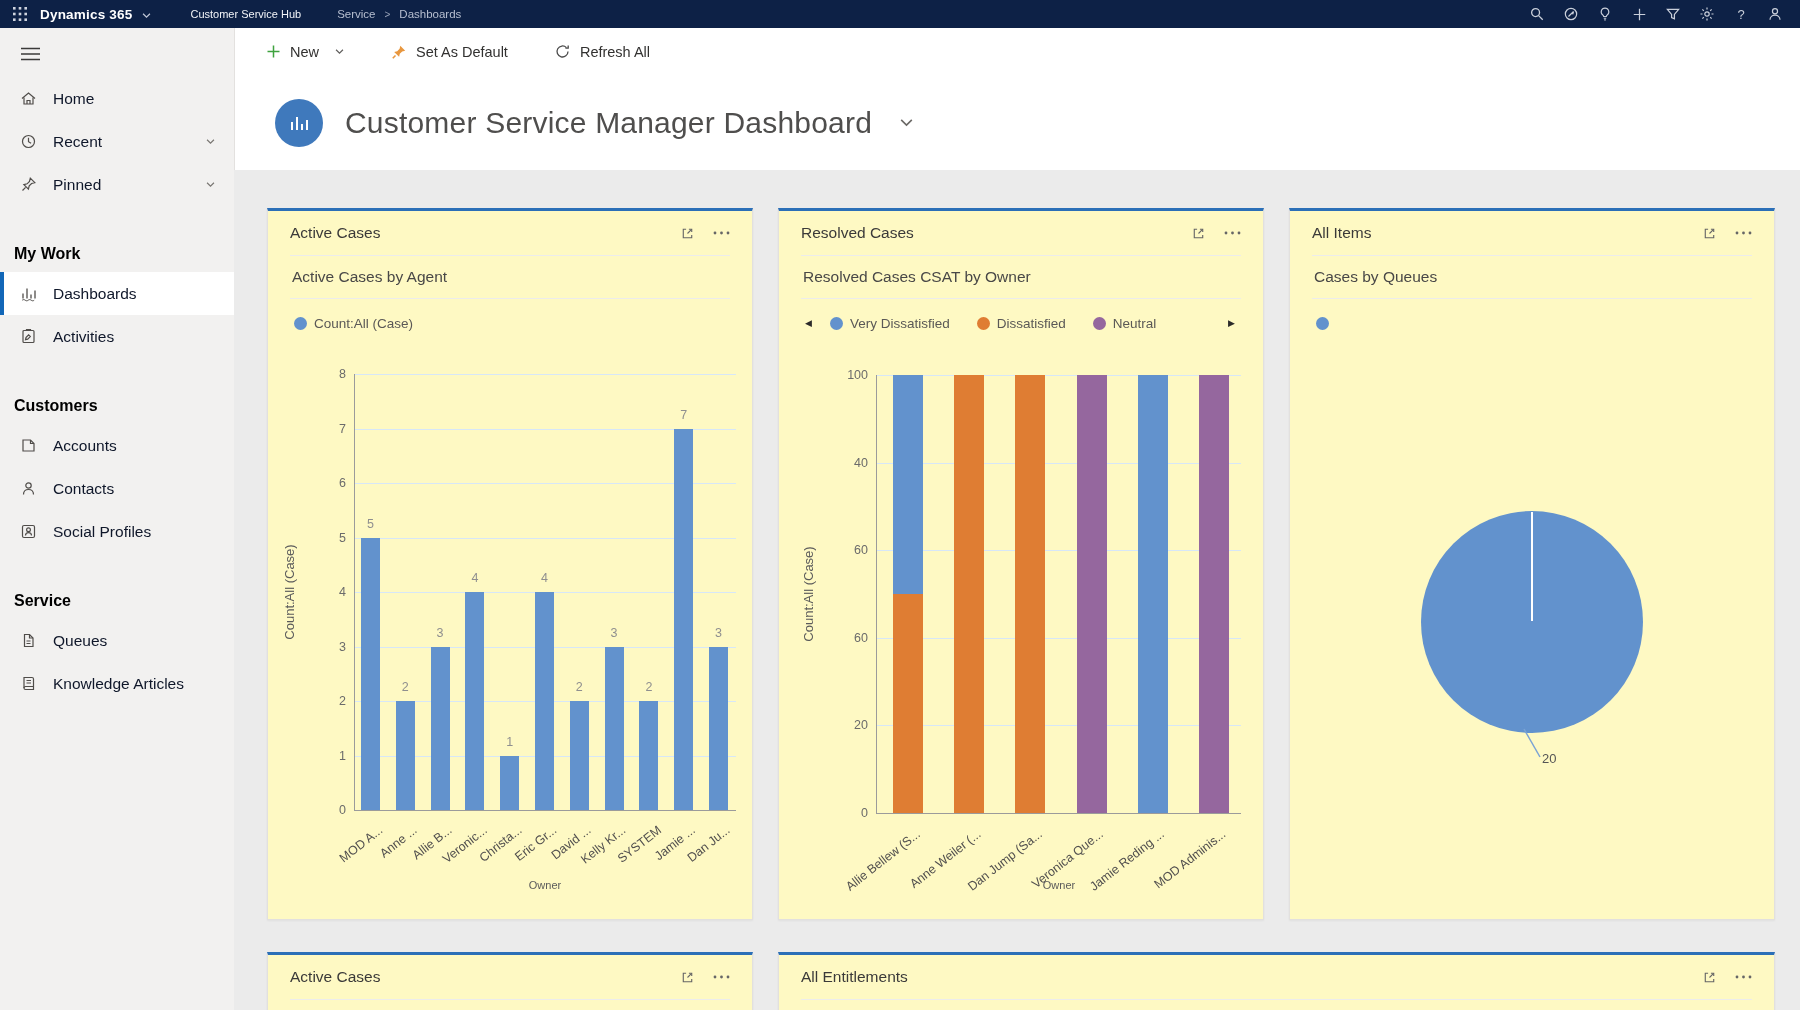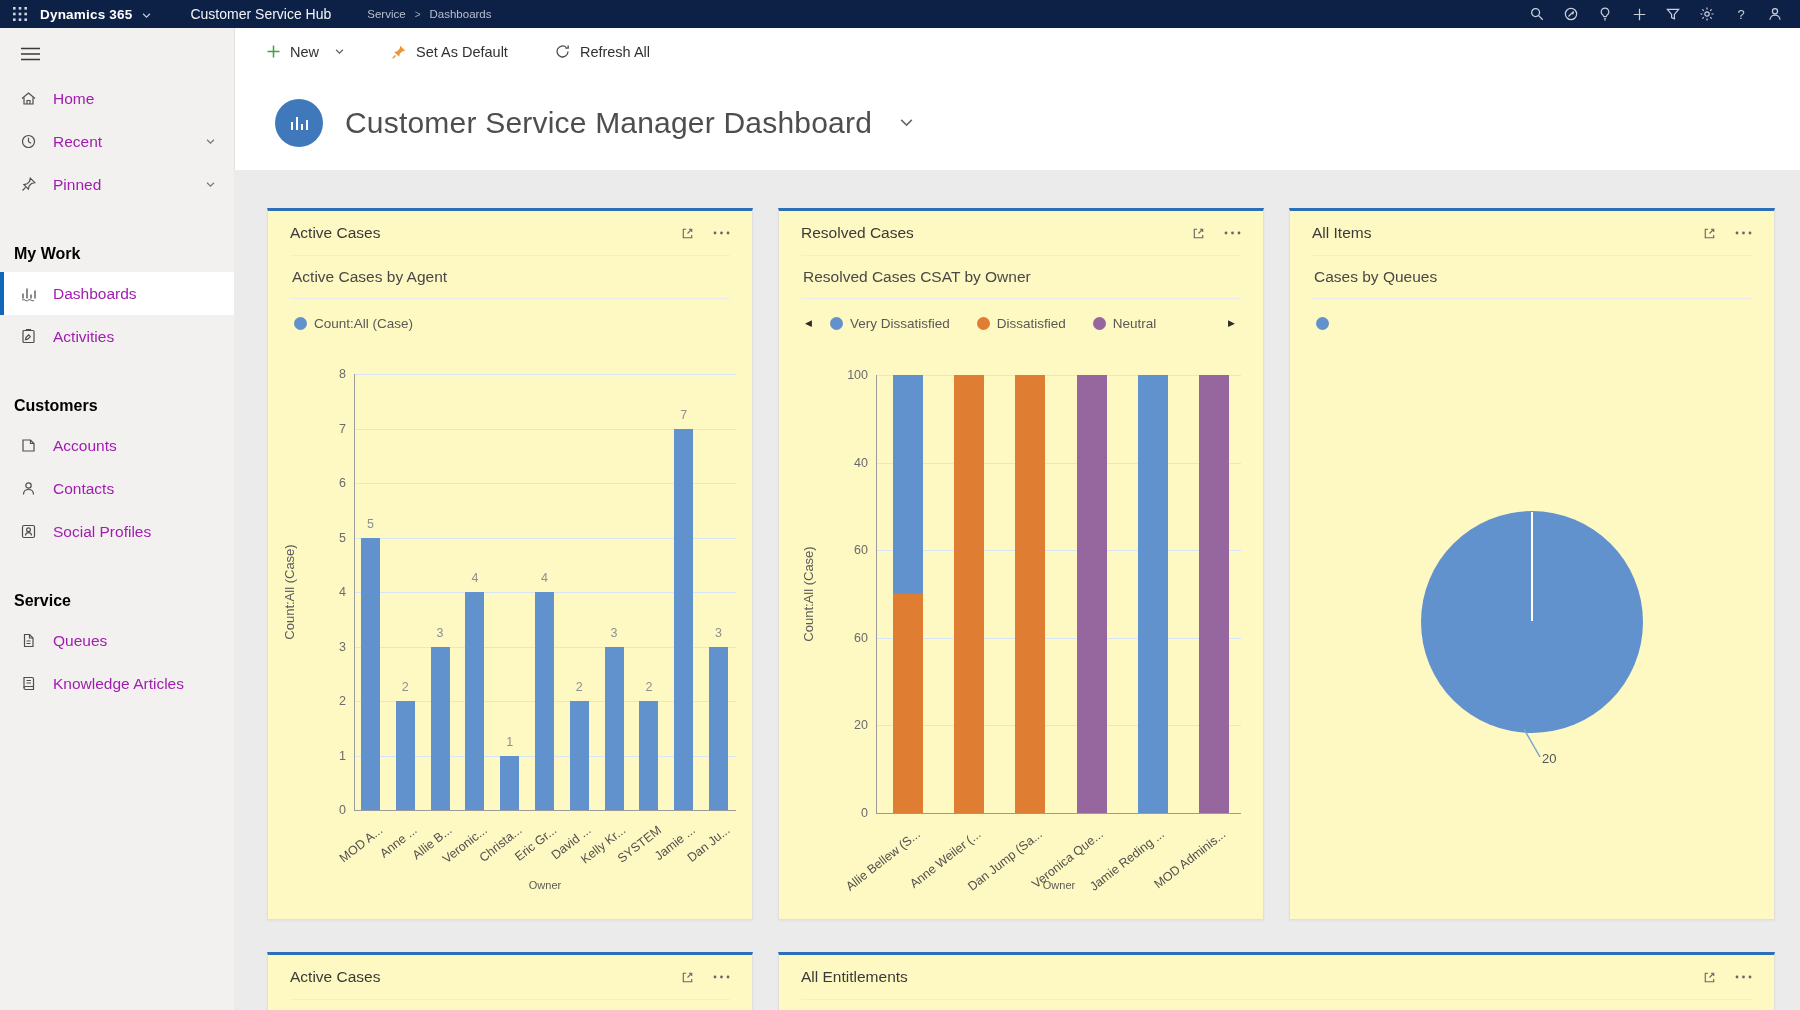--- a/index.html
+++ b/index.html
@@ -4,32 +4,32 @@
 <style>
   html,body{margin:0;padding:0;background:#d9d9d9;}
   .screen{position:relative;width:1800px;height:1010px;overflow:hidden;background:#ebebeb;
     font-family:"Liberation Sans","DejaVu Sans",sans-serif;-webkit-font-smoothing:antialiased;}
   
   .topbar{position:absolute;left:0;top:0;width:1800px;height:28px;background:#0d2146;color:#fff;
     display:flex;align-items:center;z-index:9;}
   .tb-waffle{width:40px;display:flex;justify-content:center;cursor:pointer;}
   .tb-app{font-size:13.5px;font-weight:bold;letter-spacing:.2px;cursor:pointer;}
   .tb-chev{margin:2px 0 0 9px;color:#c2c9d8;display:flex;cursor:pointer;}
-  .tb-hub{margin-left:38px;font-size:14px;color:#f2f4f8;cursor:pointer;}
+  .tb-hub{margin-left:38px;font-size:11px;color:#f2f4f8;cursor:pointer;}
   .tb-crumb{margin-left:36px;font-size:11.5px;color:#b7bfd0;display:flex;align-items:center;gap:9px;}
   .tb-crumb .sep{font-size:10px;color:#97a1b6;}
   .tb-spacer{flex:1;}
   .tb-icons{display:flex;align-items:center;margin-right:8px;color:#c9cfda;}
   .tb-icon{width:34px;display:flex;justify-content:center;cursor:pointer;}
   
   .sidebar{position:absolute;left:0;top:28px;width:234px;height:982px;background:#f2f1f0;z-index:5;}
   .hamburger{padding:19px 0 10px 21px;color:#3b3a39;cursor:pointer;}
   #sidenav{padding-top:6px;}
   .nav-item{height:43px;display:flex;align-items:center;padding:0 14px 0 20px;gap:14px;
-    font-size:15.5px;color:#a21caf;cursor:pointer;text-align:right;}
+    font-size:15.5px;color:#0f172a;cursor:pointer;text-align:right;}
   .nav-item.active{background:#ffffff;border-left:4px solid #1267b8;padding-left:16px;}
   .nav-icon{width:19px;display:flex;color:#504d4a;}
   .nav-label{white-space:nowrap;}
   .nav-chev{margin-left:auto;color:#797672;display:flex;margin-right:4px;}
   .nav-header{margin-top:30px;height:36px;display:flex;align-items:center;padding:0 14px;
     font-size:16px;font-weight:bold;color:#000000;}
   
   .whiteband{position:absolute;left:234px;top:28px;width:1566px;height:142px;background:#ffffff;
     border-left:1px solid #e3e1df;}
   .commandbar{position:absolute;left:234px;top:28px;width:1566px;height:47px;display:flex;

